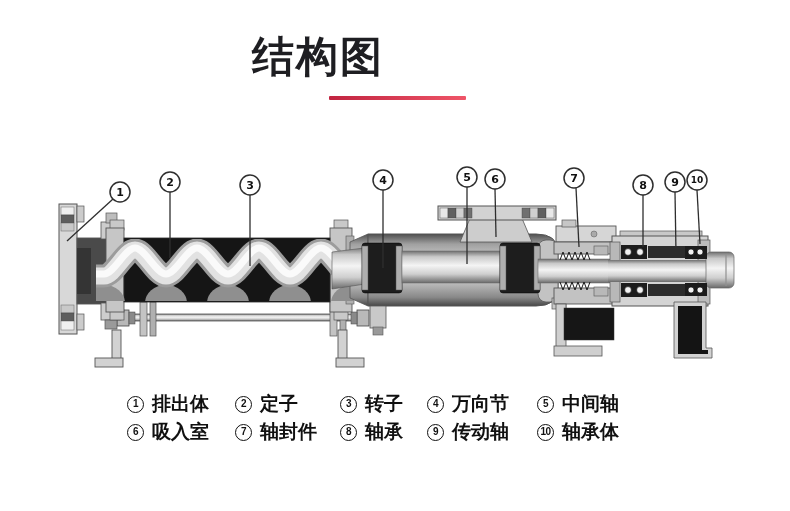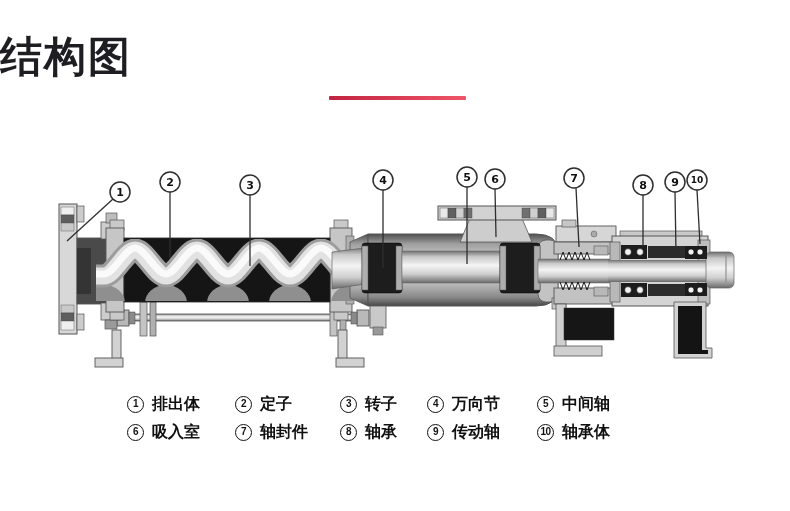--- a/index.html
+++ b/index.html
@@ -3,21 +3,21 @@
 <meta charset="utf-8">
 <style>
   html,body { margin:0; padding:0; background:#ffffff; }
   body {
     width:790px; height:511px; position:relative; overflow:hidden;
     font-family:"Liberation Sans","DejaVu Sans",sans-serif;
   }
   .page { position:absolute; inset:0; }
   .title {
     position:absolute; top:36px; left:0; width:636px;
-    font-size:42px; font-weight:800;
+    text-align:center; font-size:42px; font-weight:800;
     color:#1e1e22; letter-spacing:2px; line-height:1;
   }
   .title-underline {
     position:absolute; top:96px; left:329px; width:137px; height:4px;
     background:linear-gradient(90deg,#c12440,#ef5568); border-radius:1px;
   }
   svg.diagram { position:absolute; left:0; top:0; }
   .legend-row { position:absolute; left:127px; display:flex; align-items:center; height:20px; }
   .legend-row.r1 { top:394px; }
   .legend-row.r2 { top:422px; }
@@ -26,21 +26,21 @@
   .legend-row .legend-item:nth-child(2) { width:105px; }
   .legend-row .legend-item:nth-child(3) { width:87px;  }
   .legend-row .legend-item:nth-child(4) { width:110px; }
   .badge {
     flex:0 0 auto; width:17px; height:17px; box-sizing:border-box;
     border:1.4px solid #111; border-radius:50%;
     display:flex; align-items:center; justify-content:center;
     font-size:10px; font-weight:700; color:#111; letter-spacing:-0.5px;
     line-height:1;
   }
-  .legend-label { font-size:16px; font-weight:700; color:#101010; white-space:nowrap; }
+  .legend-label { font-size:19px; font-weight:700; color:#101010; white-space:nowrap; }
 </style>
 </head>
 <body>
 
 <div class="page">
 
   <div class="title">结构图</div>
   <div class="title-underline"></div>
 
   <svg class="diagram" width="790" height="511" viewBox="0 0 790 511">

